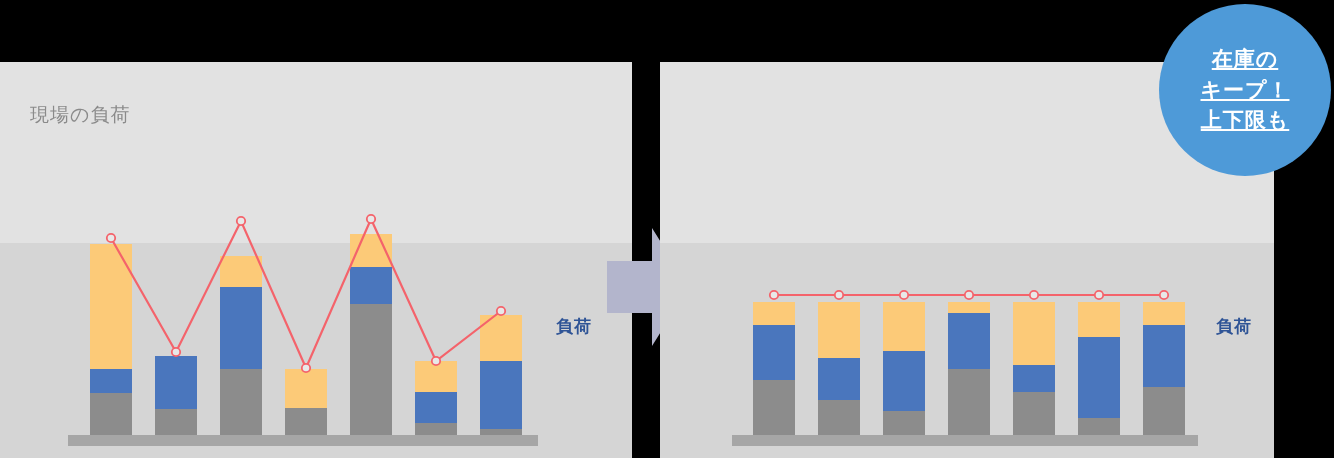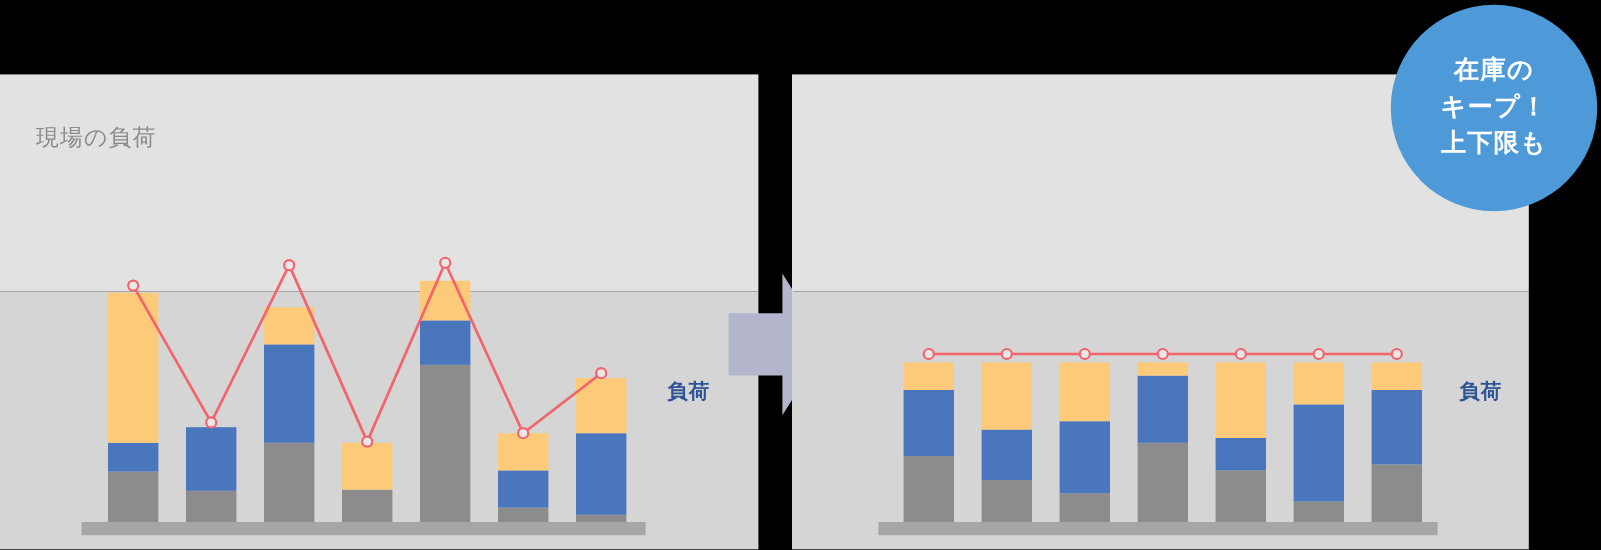--- a/index.html
+++ b/index.html
@@ -25,21 +25,21 @@
 
   .lineSvg{position:absolute;left:0;top:0;width:100%;height:396px;overflow:visible;pointer-events:none;}
 
   .site-label{position:absolute;left:30px;top:40px;font-size:19px;color:#8a8a8a;letter-spacing:1px;}
   .load-label{position:absolute;font-size:17px;font-weight:bold;color:#2f5496;letter-spacing:1px;}
 
   .arrow{position:absolute;left:607px;top:228px;width:82px;height:118px;}
 
   .badge{position:absolute;left:1159px;top:4px;width:172px;height:172px;border-radius:50%;
          background:#4e9ad8;display:flex;flex-direction:column;align-items:center;justify-content:center;}
-  .badge span{display:block;color:#fff;font-size:21px;font-weight:bold;line-height:1.45;letter-spacing:1px;text-align:center;}
+  .badge span{display:block;color:#fff;font-size:21px;font-weight:bold;line-height:1.45;letter-spacing:1px;text-align:center;text-decoration:underline;}
 </style>
 </head>
 <body>
 
 <div class="stage">
 
   <div class="panel" id="panel-left">
     <div class="bg-top"></div>
     <div class="bg-bot"></div>
 

